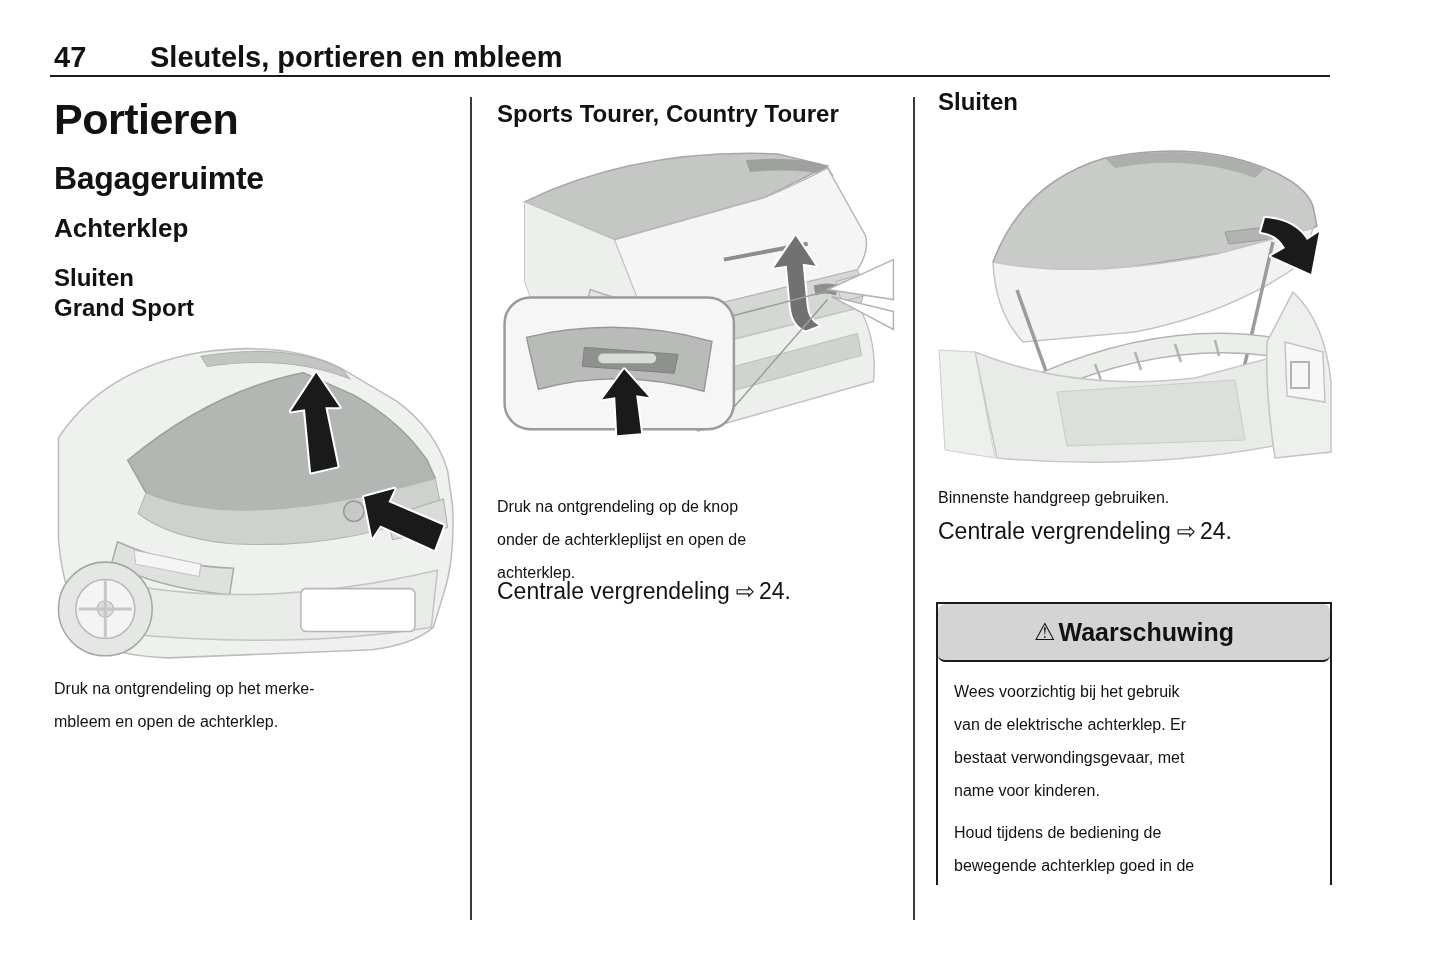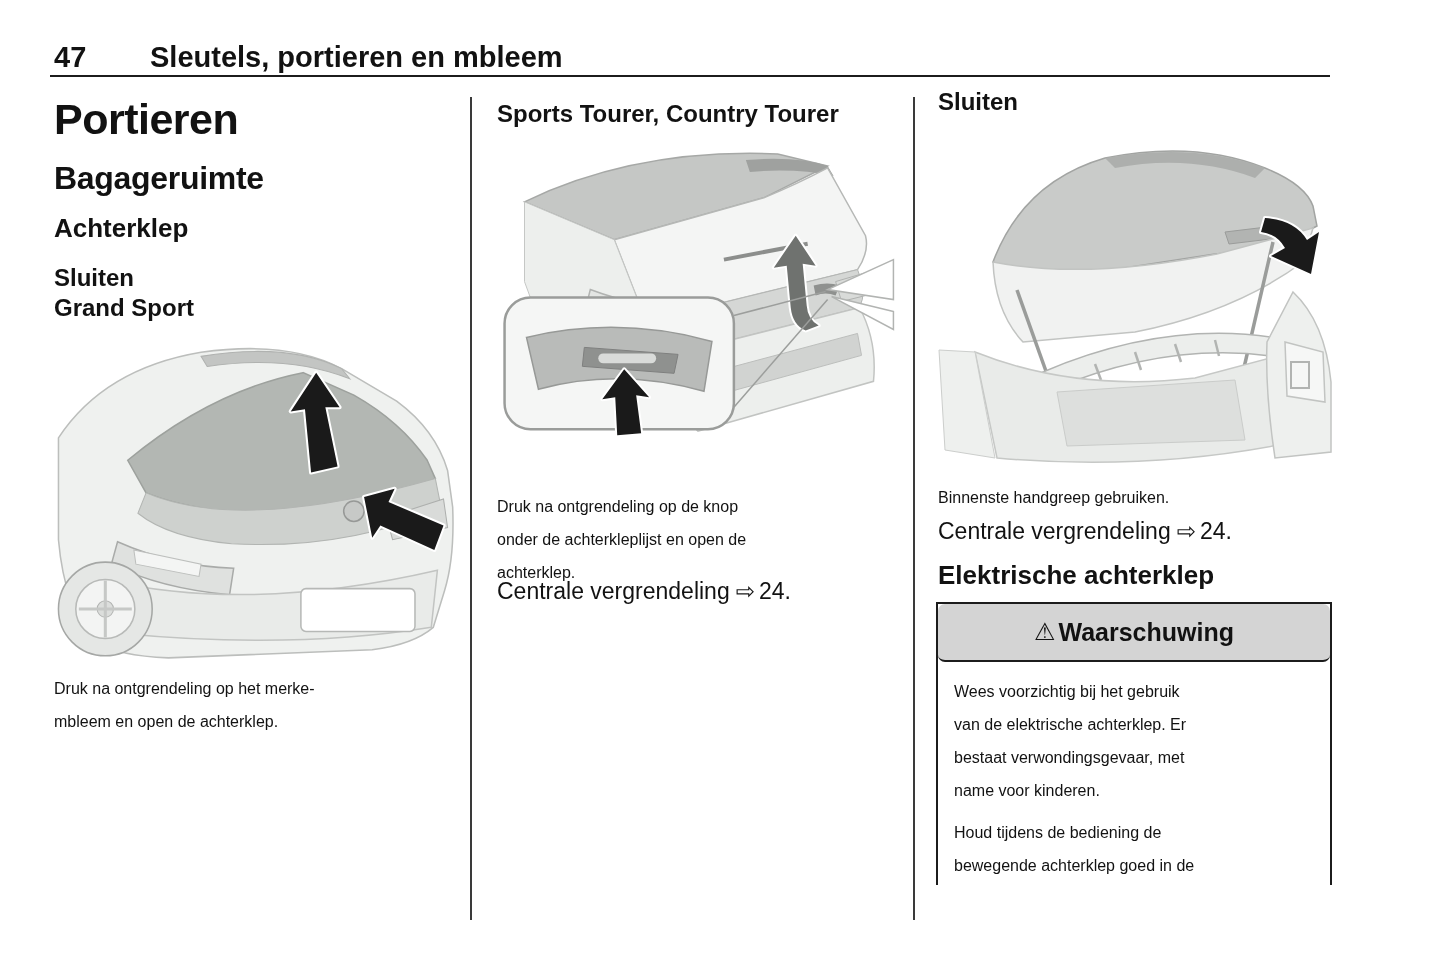--- a/index.html
+++ b/index.html
@@ -172,21 +172,20 @@
 
       <path class="arrow-black" d="M330,78 Q360,80 372,100 L384,92 L376,134 L336,116 L350,108 Q342,94 326,92 Z"></path>
     </svg>
   </figure>
 
   <div class="abs body-text" style="left:938px;top:481px;width:400px;">Binnenste handgreep gebruiken.</div>
   <div class="abs ref-line" style="left:938px;top:518px;">
     <span>Centrale vergrendeling</span><span class="ref-arrow">⇨</span><span>24.</span>
   </div>
 
-  <div class="abs h3" style="left:938px;top:560px;">Elektrische achterklep</div>
 
   <div class="abs warn-box" style="left:936px;top:602px;width:392px;height:281px;">
     <div class="warn-head">
       <span class="warn-title"><span class="warn-tri">⚠</span><span>Waarschuwing</span></span>
     </div>
     <div class="warn-body">
       <p class="body-text">Wees voorzichtig bij het gebruik
 van de elektrische achterklep. Er
 bestaat verwondingsgevaar, met
 name voor kinderen.</p>

